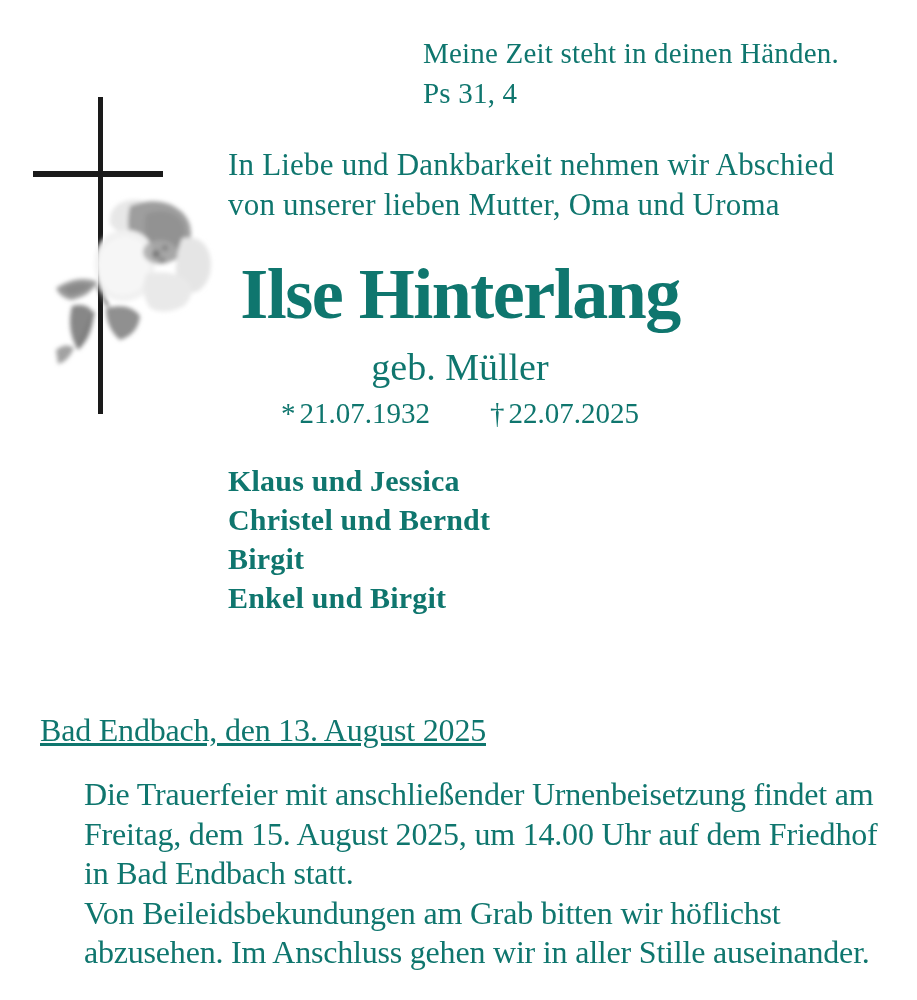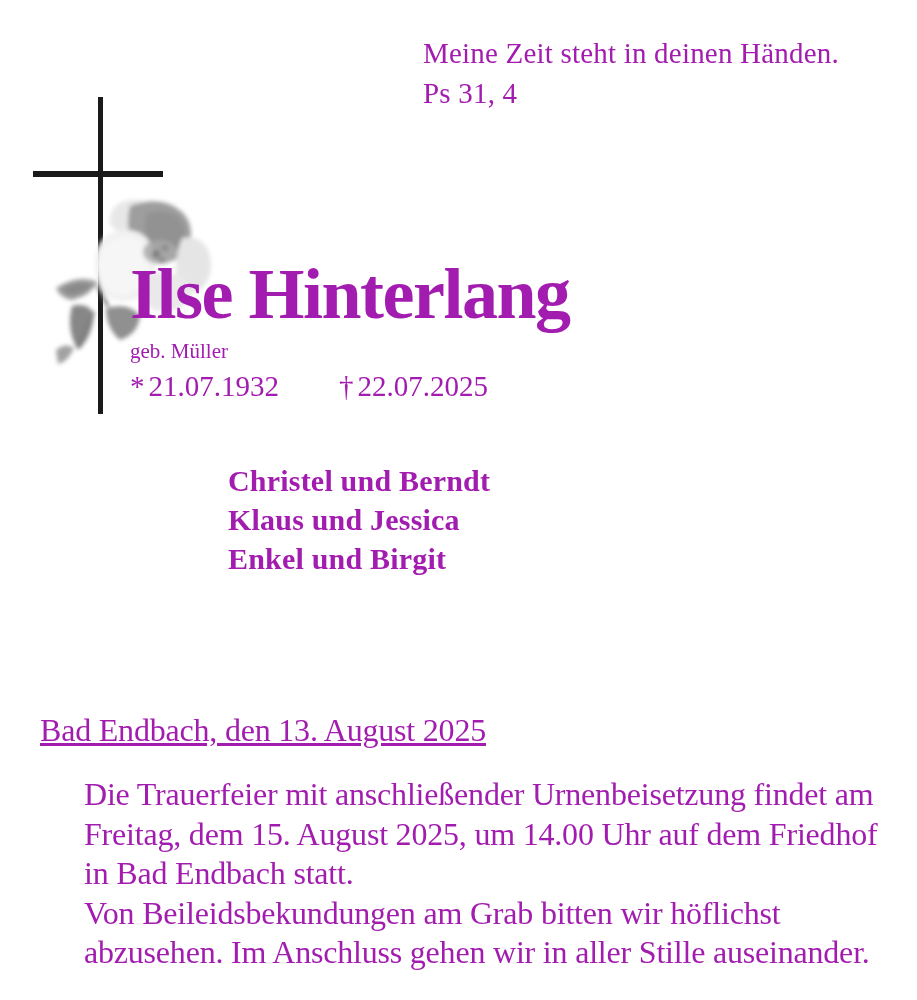--- a/index.html
+++ b/index.html
@@ -1,34 +1,34 @@
 <!DOCTYPE html>
 <html lang="de"><head>
 <meta charset="utf-8">
 <style>
   html,body{margin:0;padding:0;background:#ffffff;}
   .page{
     position:relative;width:917px;height:1000px;background:#ffffff;
-    font-family:"Liberation Serif","DejaVu Serif",serif;color:#a21caf;
+    font-family:"Liberation Serif","DejaVu Serif",serif;color:#0f766e;
     overflow:hidden;
   }
   .abs{position:absolute;}
   
   .quote{left:423px;top:33px;font-size:29px;line-height:40px;letter-spacing:.2px;}
   
   .cross-v{left:98px;top:97px;width:5px;height:317px;background:#1a1a1a;}
   .cross-h{left:33px;top:171px;width:130px;height:6px;background:#1a1a1a;}
   
   .rose{left:50px;top:190px;width:170px;height:190px;}
   
   .intro{left:228px;top:145px;font-size:31px;line-height:40px;letter-spacing:.2px;}
   
-  .name-block{left:130px;top:258px;width:660px;text-align:left;}
+  .name-block{left:130px;top:258px;width:660px;text-align:center;}
   .deceased-name{font-size:72px;font-weight:bold;letter-spacing:-1.5px;line-height:1;}
-  .maiden{font-size:21px;margin-top:9px;line-height:1.2;}
+  .maiden{font-size:38px;margin-top:15px;line-height:1.2;}
   .dates{font-size:29px;margin-top:5px;line-height:1.2;}
   .dates .death{margin-left:60px;}
   .dates .sym{letter-spacing:4px;}
   
   .mourners{left:228px;top:461px;font-size:30px;font-weight:bold;line-height:39px;letter-spacing:.2px;}
   
   .place-date{left:40px;top:712px;font-size:32px;letter-spacing:-.2px;text-decoration:underline;}
   .closing-paras{left:40px;top:775px;width:870px;font-size:32px;line-height:39.5px;letter-spacing:-.2px;margin-left:44px;}
 </style>
 </head>
@@ -76,32 +76,37 @@
 
       <path d="M56 118 Q80 112 90 126 Q88 144 70 150 Q56 138 56 118 Z" fill="#909090"></path>
 
       <path d="M6 160 Q16 152 24 158 Q18 172 8 174 Z" fill="#a2a2a2"></path>
 
       <path d="M48 96 Q52 106 58 116" stroke="#6f6f6f" stroke-width="3" fill="none"></path>
       <path d="M44 122 Q36 140 28 158" stroke="#7a7a7a" stroke-width="2.5" fill="none"></path>
     </g>
   </svg>
 
+  <div class="abs intro">
+      <div>In Liebe und Dankbarkeit nehmen wir Abschied</div>
+      <div>von unserer lieben Mutter, Oma und Uroma</div>
+    </div>
 
   <div class="abs name-block">
     <div class="deceased-name">Ilse Hinterlang</div>
     <div class="maiden">geb. Müller</div>
     <div class="dates">
       <span class="birth"><span class="sym">*</span><span>21.07.1932</span></span><span class="death"><span class="sym">†</span><span>22.07.2025</span></span>
     </div>
   </div>
 
   <div class="abs mourners">
+      <div>Klaus und Jessica</div>
       <div>Christel und Berndt</div>
-      <div>Klaus und Jessica</div>
+      <div>Birgit</div>
       <div>Enkel und Birgit</div>
     </div>
 
   <div class="abs place-date">Bad Endbach, den 13. August 2025</div>
   <div class="abs closing-paras">
     <div>
         <div>Die Trauerfeier mit anschließender Urnenbeisetzung findet am</div>
         <div>Freitag, dem 15. August 2025, um 14.00 Uhr auf dem Friedhof</div>
         <div>in Bad Endbach statt.</div>
       </div>

